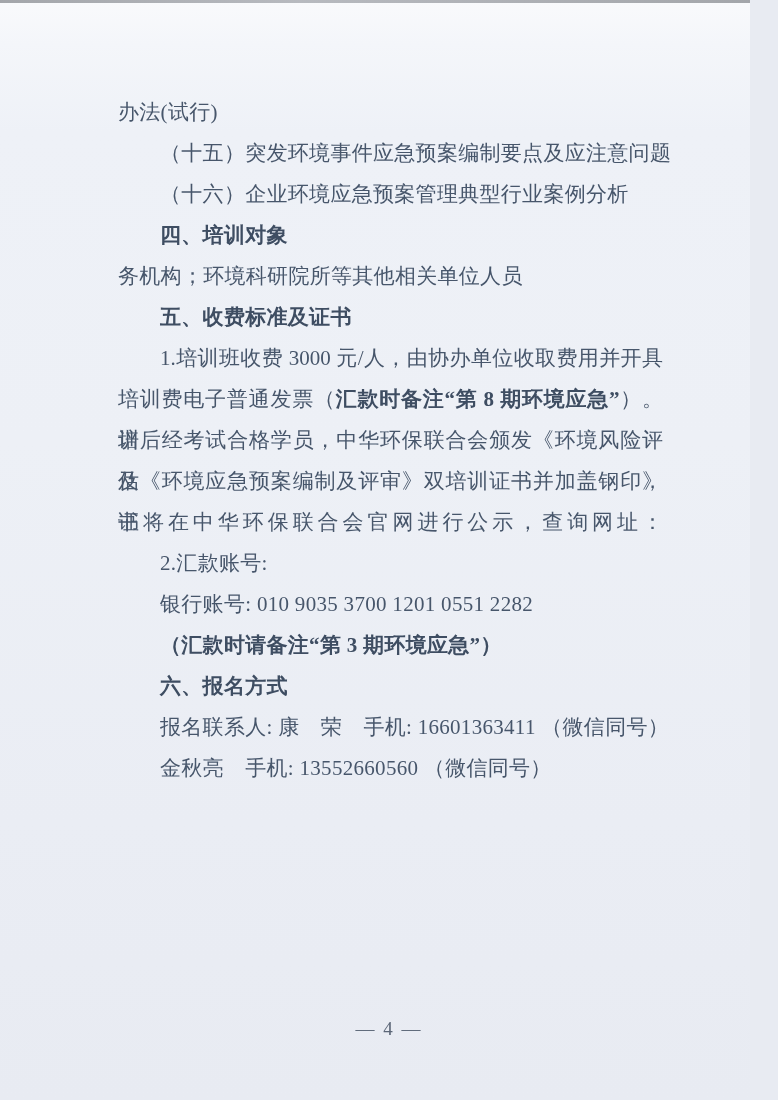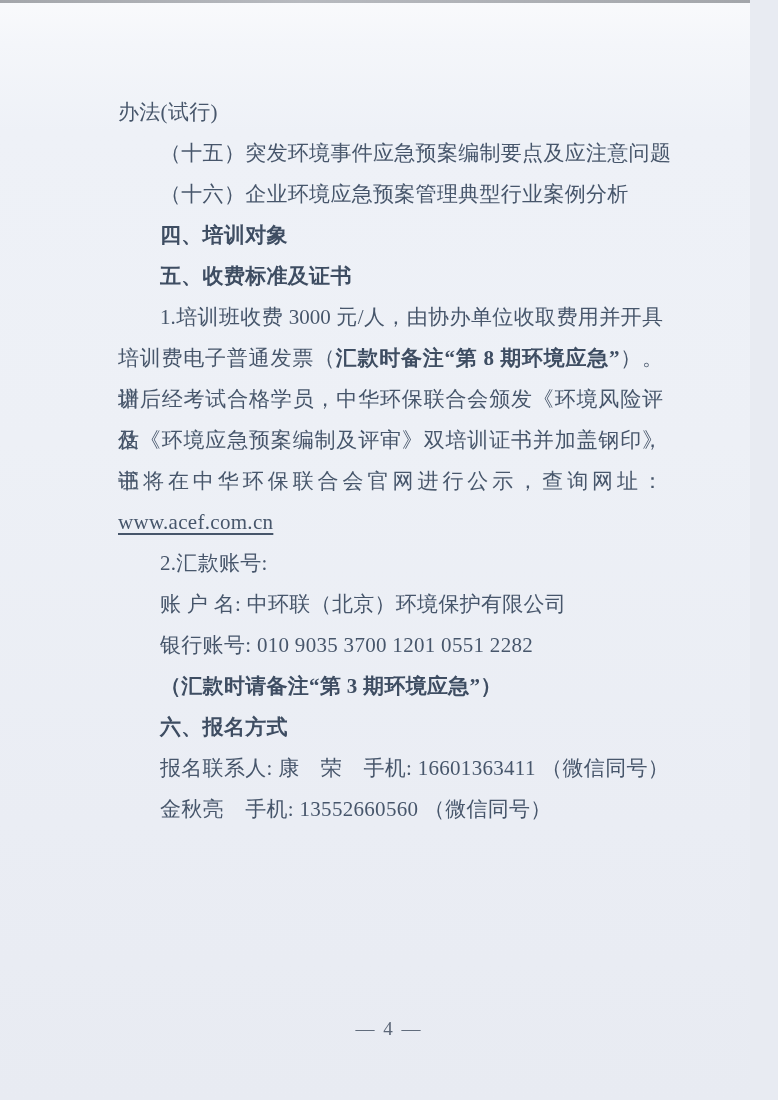--- a/index.html
+++ b/index.html
@@ -52,29 +52,28 @@
 </head>
 <body>
 
 <div class="page">
   <div class="scan-edge"></div>
   <div class="content" id="doc-content">
       <div class="line"><span class="">办法(试行)</span></div>
       <div class="line indent"><span class="">（十五）突发环境事件应急预案编制要点及应注意问题</span></div>
       <div class="line indent"><span class="">（十六）企业环境应急预案管理典型行业案例分析</span></div>
       <div class="line indent"><span class="b ">四、培训对象</span></div>
+      <div class="line"><span class="">务机构；环境科研院所等其他相关单位人员</span></div>
       <div class="line indent"><span class="b ">五、收费标准及证书</span></div>
       <div class="line indent just"><span class="">1.培训班收费 3000 元/人，由协办单位收取费用并开具</span></div>
       <div class="line just"><span class="">培训费电子普通发票（</span><span class="b ">汇款时备注“第 8 期环境应急”</span><span class="">）。培</span></div>
       <div class="line just"><span class="">训后经考试合格学员，中华环保联合会颁发《环境风险评估》</span></div>
       <div class="line just"><span class="">及《环境应急预案编制及评审》双培训证书并加盖钢印，证</span></div>
       <div class="line just"><span class="">书将在中华环保联合会官网进行公示，查询网址：</span></div>
-      <div class="line"><span class="u">www.acef.com.cn</span></div>
       <div class="line indent"><span class="">2.汇款账号:</span></div>
-      <div class="line indent"><span class="">账 户 名: 中环联（北京）环境保护有限公司</span></div>
       <div class="line indent"><span class="">银行账号: 010 9035 3700 1201 0551 2282</span></div>
       <div class="line indent"><span class="b ">（汇款时请备注“第 3 期环境应急”）</span></div>
       <div class="line indent"><span class="b ">六、报名方式</span></div>
       <div class="line indent"><span class="">报名联系人: 康　荣　手机: 16601363411 （微信同号）</span></div>
       <div class="line indent"><span class="">金秋亮　手机: 13552660560 （微信同号）</span></div>
     </div>
   <div class="footer">— 4 —</div>
 </div>
 
 </body></html>

